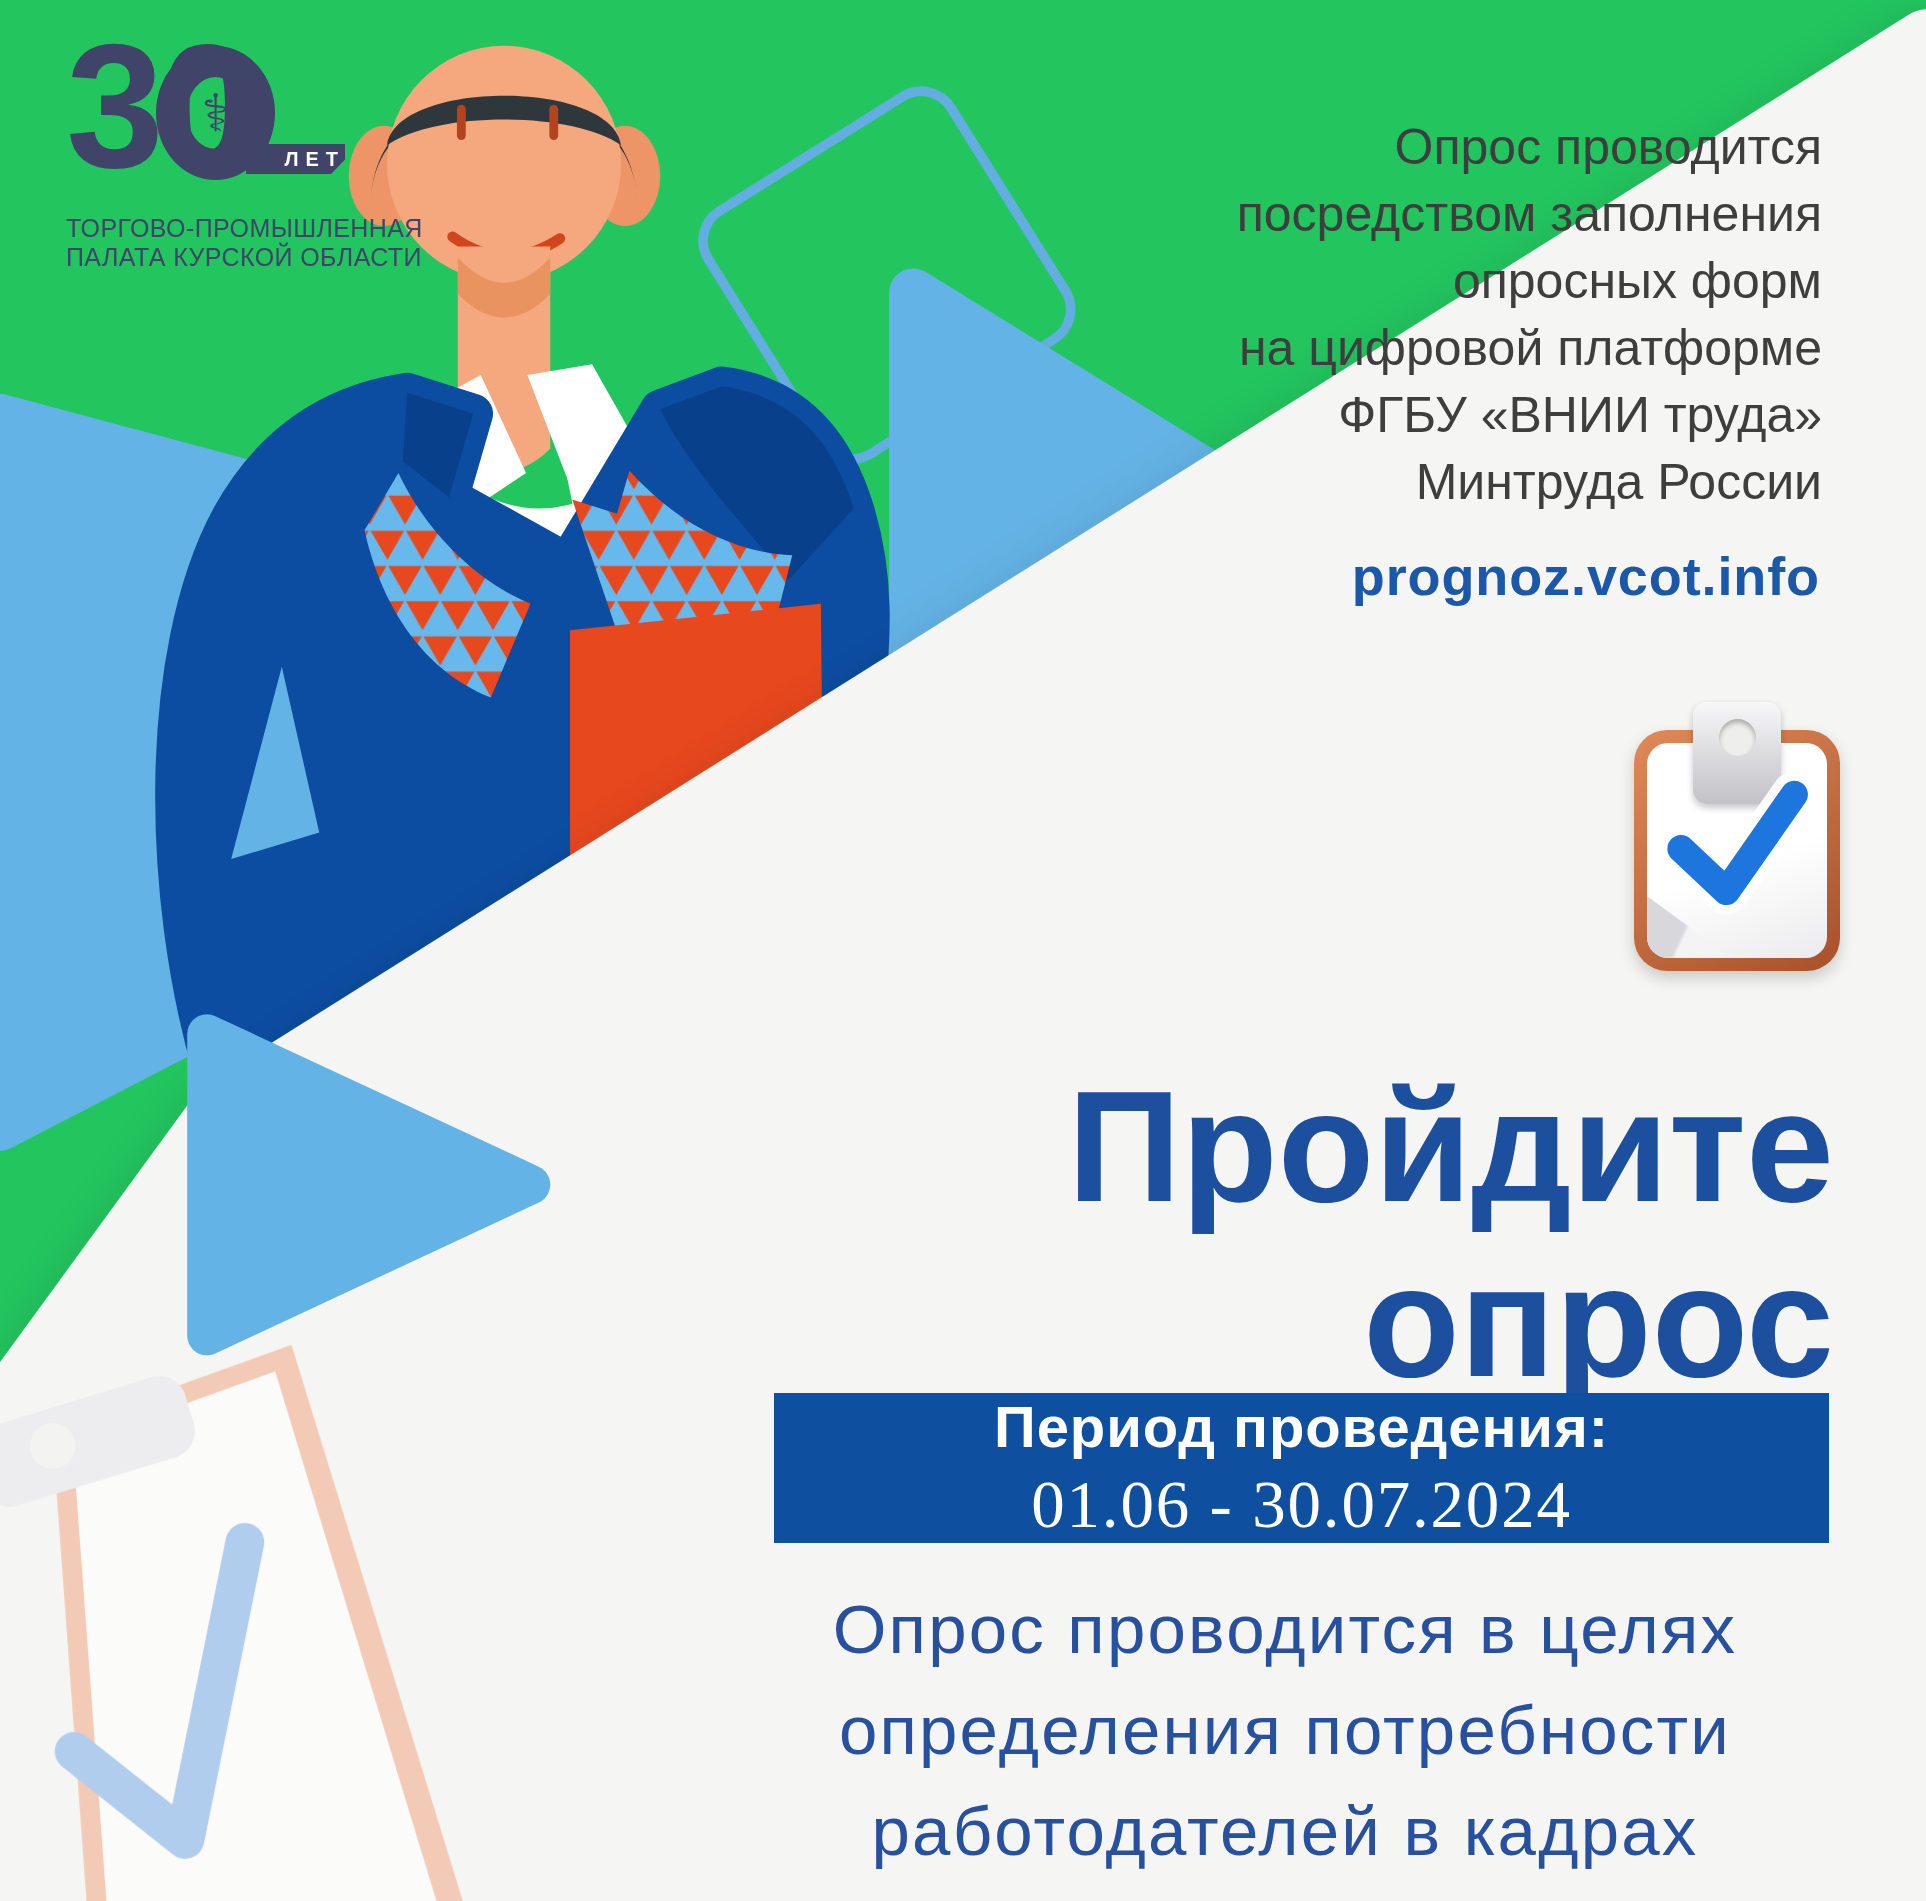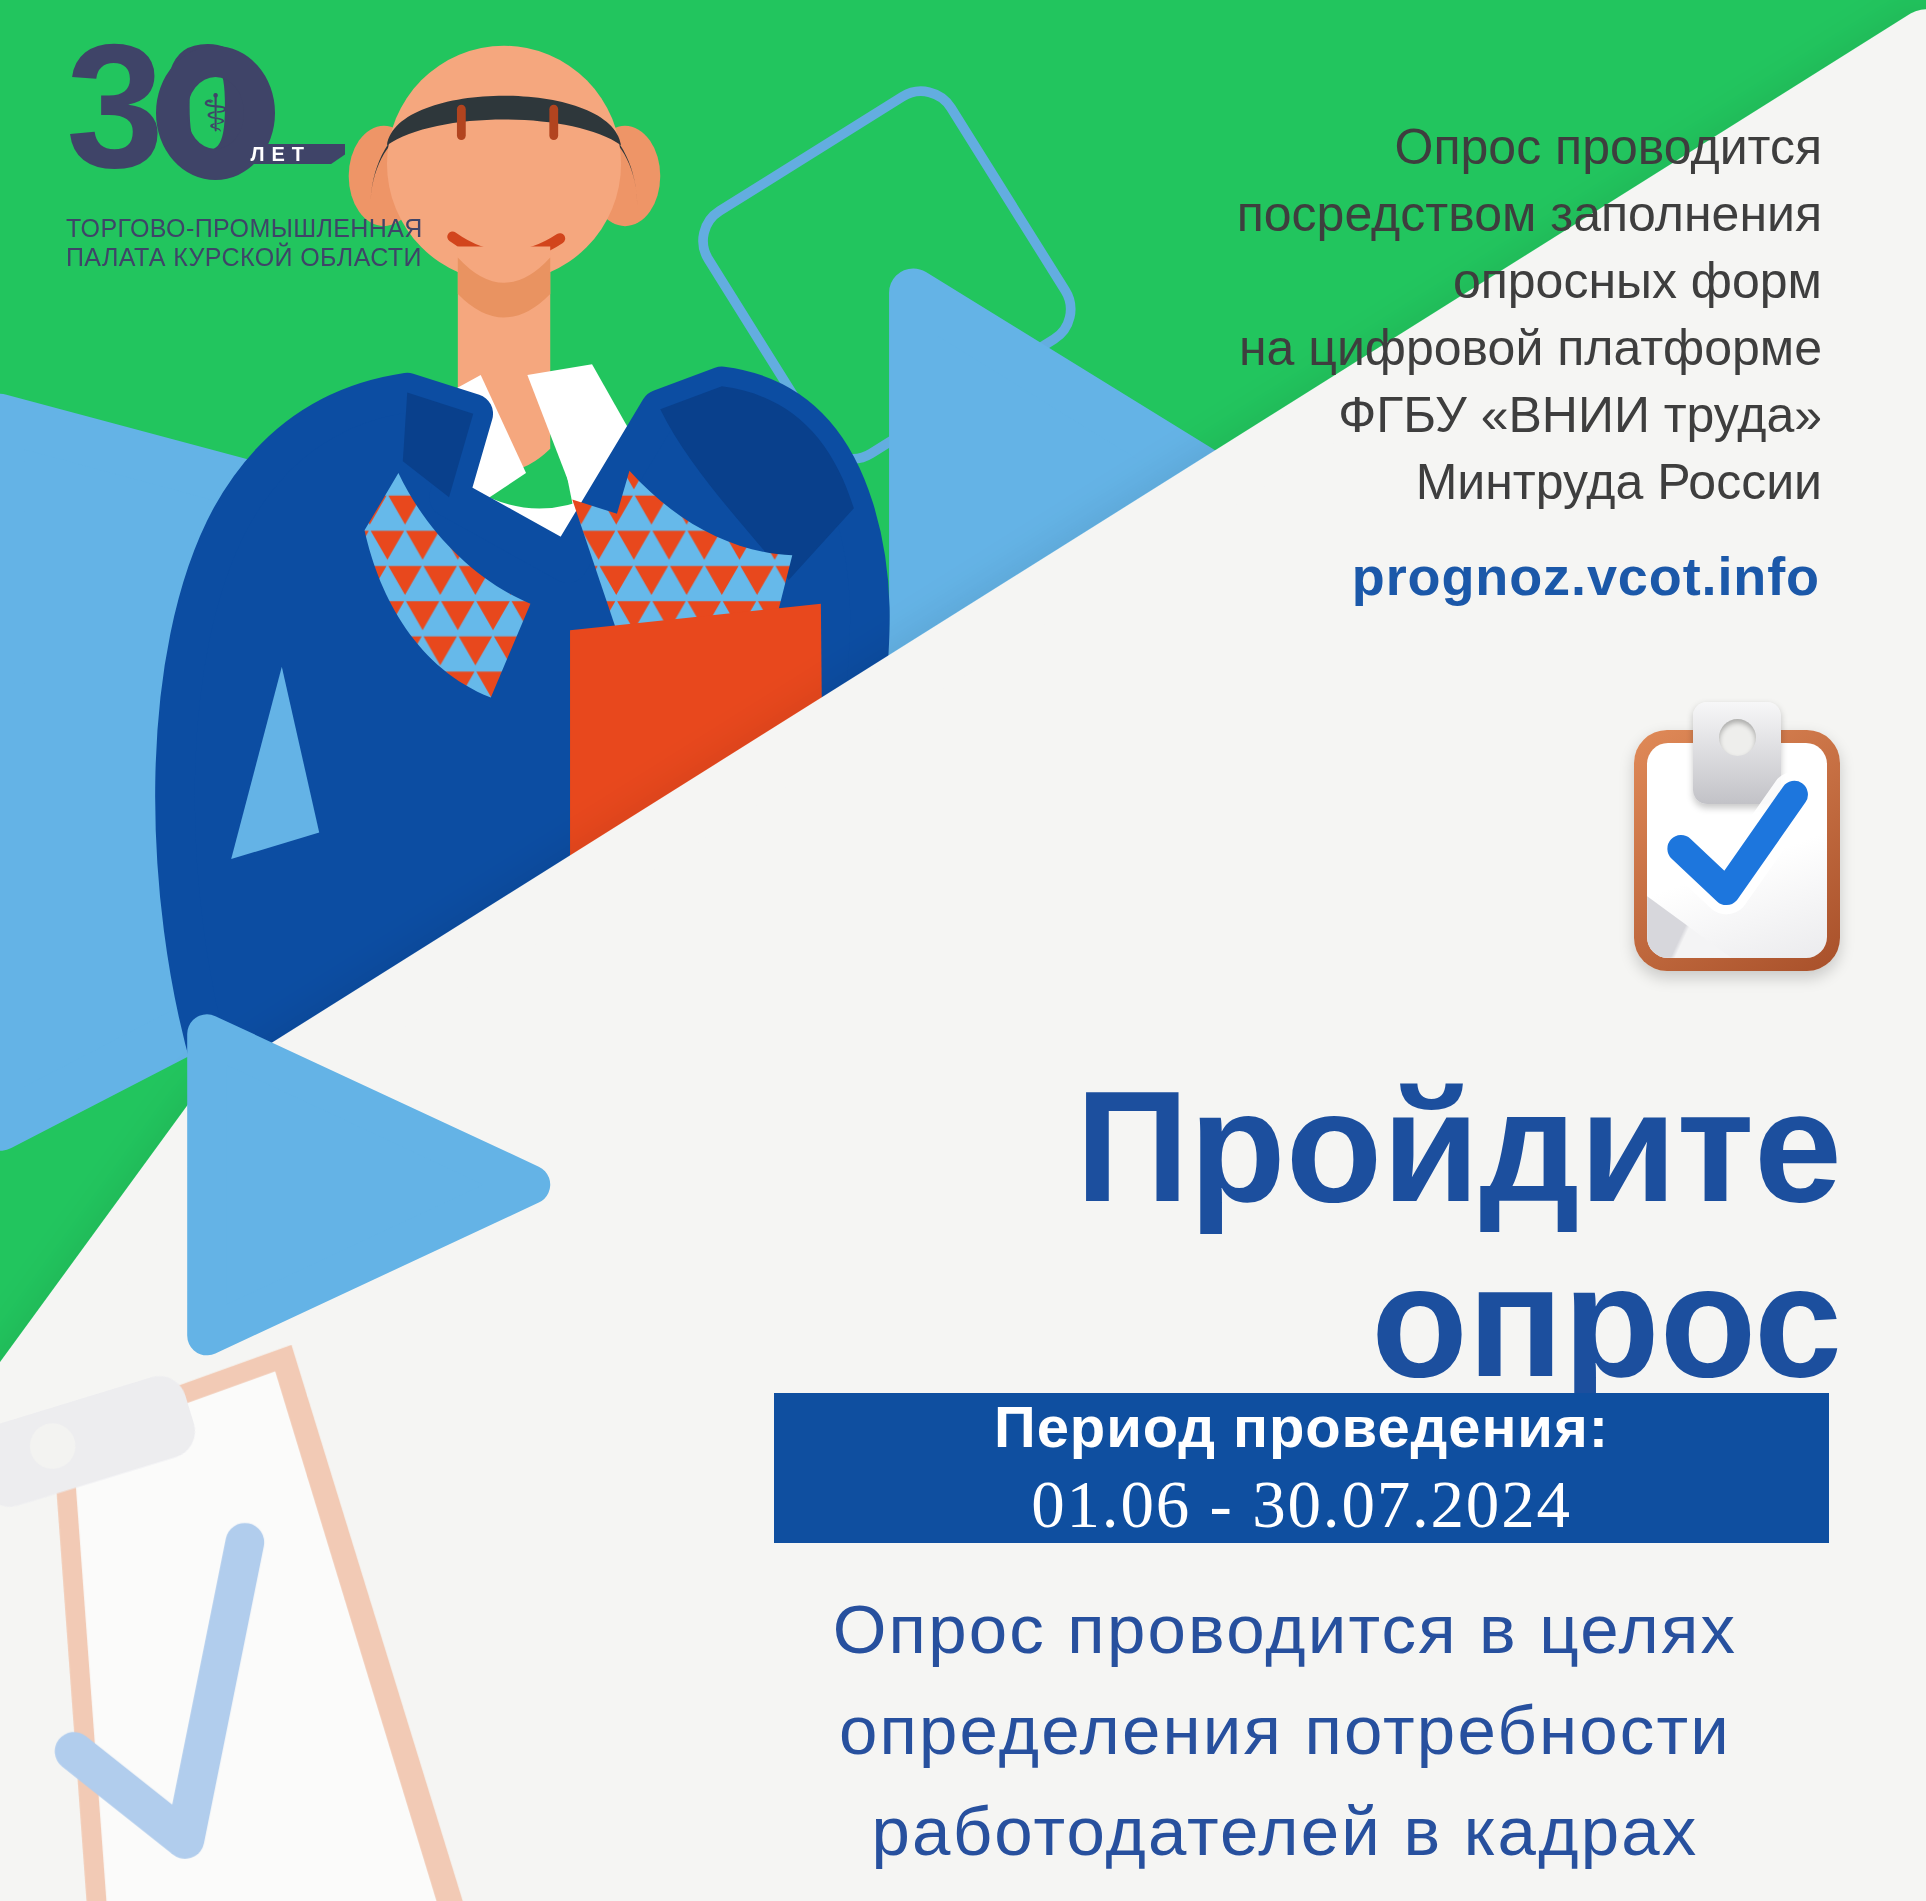--- a/index.html
+++ b/index.html
@@ -8,33 +8,33 @@
   .art{position:absolute;left:0;top:0;width:1926px;height:1901px;}
 
   
   .logo{position:absolute;left:66px;top:46px;width:440px;color:#3f4468;}
   .logo-mark{position:relative;height:145px;}
   .logo-three{position:absolute;left:0;top:-23px;font-size:176px;font-weight:800;
               letter-spacing:-5.3px;line-height:167px;}
   .logo-zero{position:absolute;left:90px;top:0;width:119px;height:134px;border:31px solid #3f4468;
              border-radius:50%;box-sizing:border-box;display:flex;align-items:center;justify-content:center;}
   .logo-emblem{font-family:"DejaVu Sans",sans-serif;font-size:52px;color:#3f4468;line-height:1;}
-  .logo-flag{position:absolute;left:180px;top:98px;width:99px;height:20px;background:#3f4468;
+  .logo-flag{position:absolute;left:180px;top:98px;width:99px;height:30px;background:#3f4468;
              clip-path:polygon(0 0,100% 0,100% 52%,86% 100%,0 100%);
-             display:flex;align-items:center;justify-content:flex-start;}
+             display:flex;align-items:center;justify-content:flex-end;}
   .logo-flag span{color:#ffffff;font-size:20px;font-weight:700;letter-spacing:7px;margin-left:4.4px;}
   .logo-text{margin-top:23px;font-size:25px;font-weight:400;line-height:29px;letter-spacing:0.4px;}
 
   
   .info{position:absolute;right:104px;top:114px;text-align:right;color:#3e3e3e;
         font-size:50px;line-height:67px;font-weight:400;}
   .url{position:absolute;right:106px;top:545px;color:#1b58a9;font-size:54px;
        font-weight:700;letter-spacing:0.9px;text-align:right;}
 
-  .heading{position:absolute;right:84px;top:1059px;text-align:right;color:#1c4f9e;
+  .heading{position:absolute;right:92px;top:1059px;text-align:right;color:#1c4f9e;
            font-size:158px;line-height:175px;font-weight:700;margin:0;}
   .banner{position:absolute;left:774px;top:1393px;width:1055px;height:150px;background:#0f4fa0;
           display:flex;flex-direction:column;align-items:center;justify-content:center;
           row-gap:6.2px;color:#ffffff;}
   .banner-label{font-size:58px;font-weight:700;letter-spacing:0.9px;}
   .banner-dates{font-family:"Liberation Serif",serif;font-size:67px;font-weight:400;letter-spacing:1.8px;}
   .purpose{position:absolute;left:660px;top:1579px;width:1250px;text-align:center;color:#27509e;
            font-size:69px;line-height:101px;font-weight:400;letter-spacing:2.2px;margin:0;}
 
   

